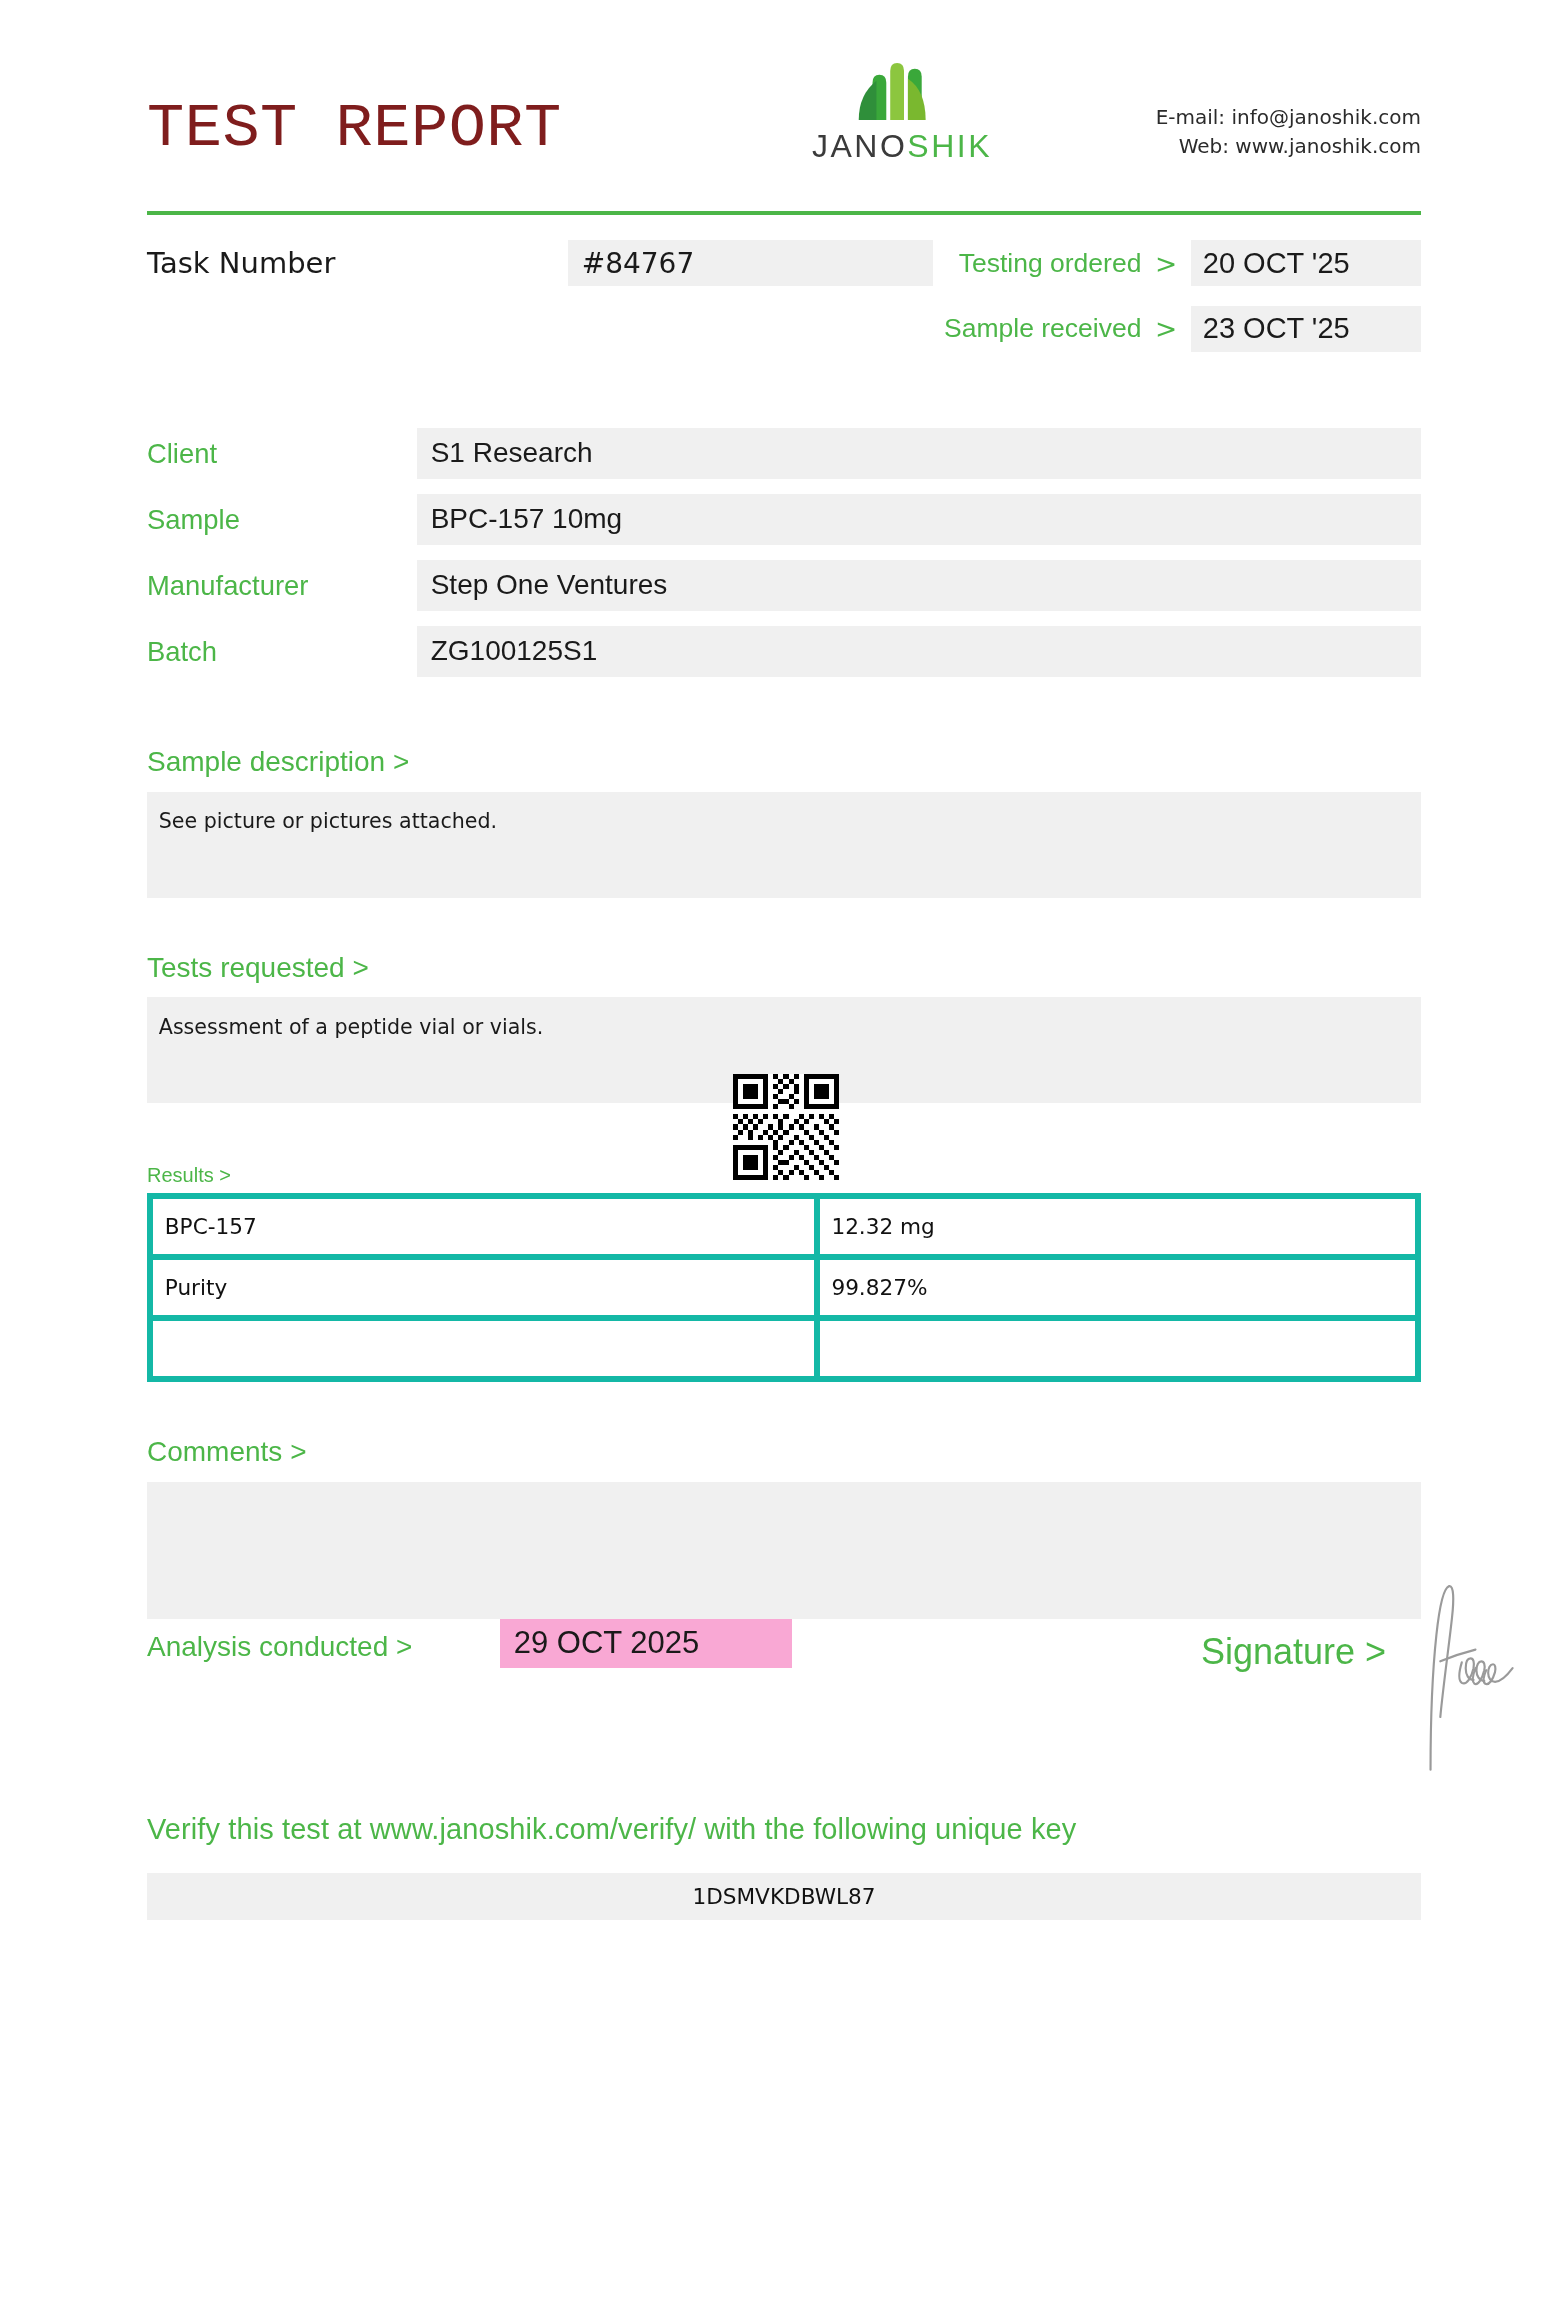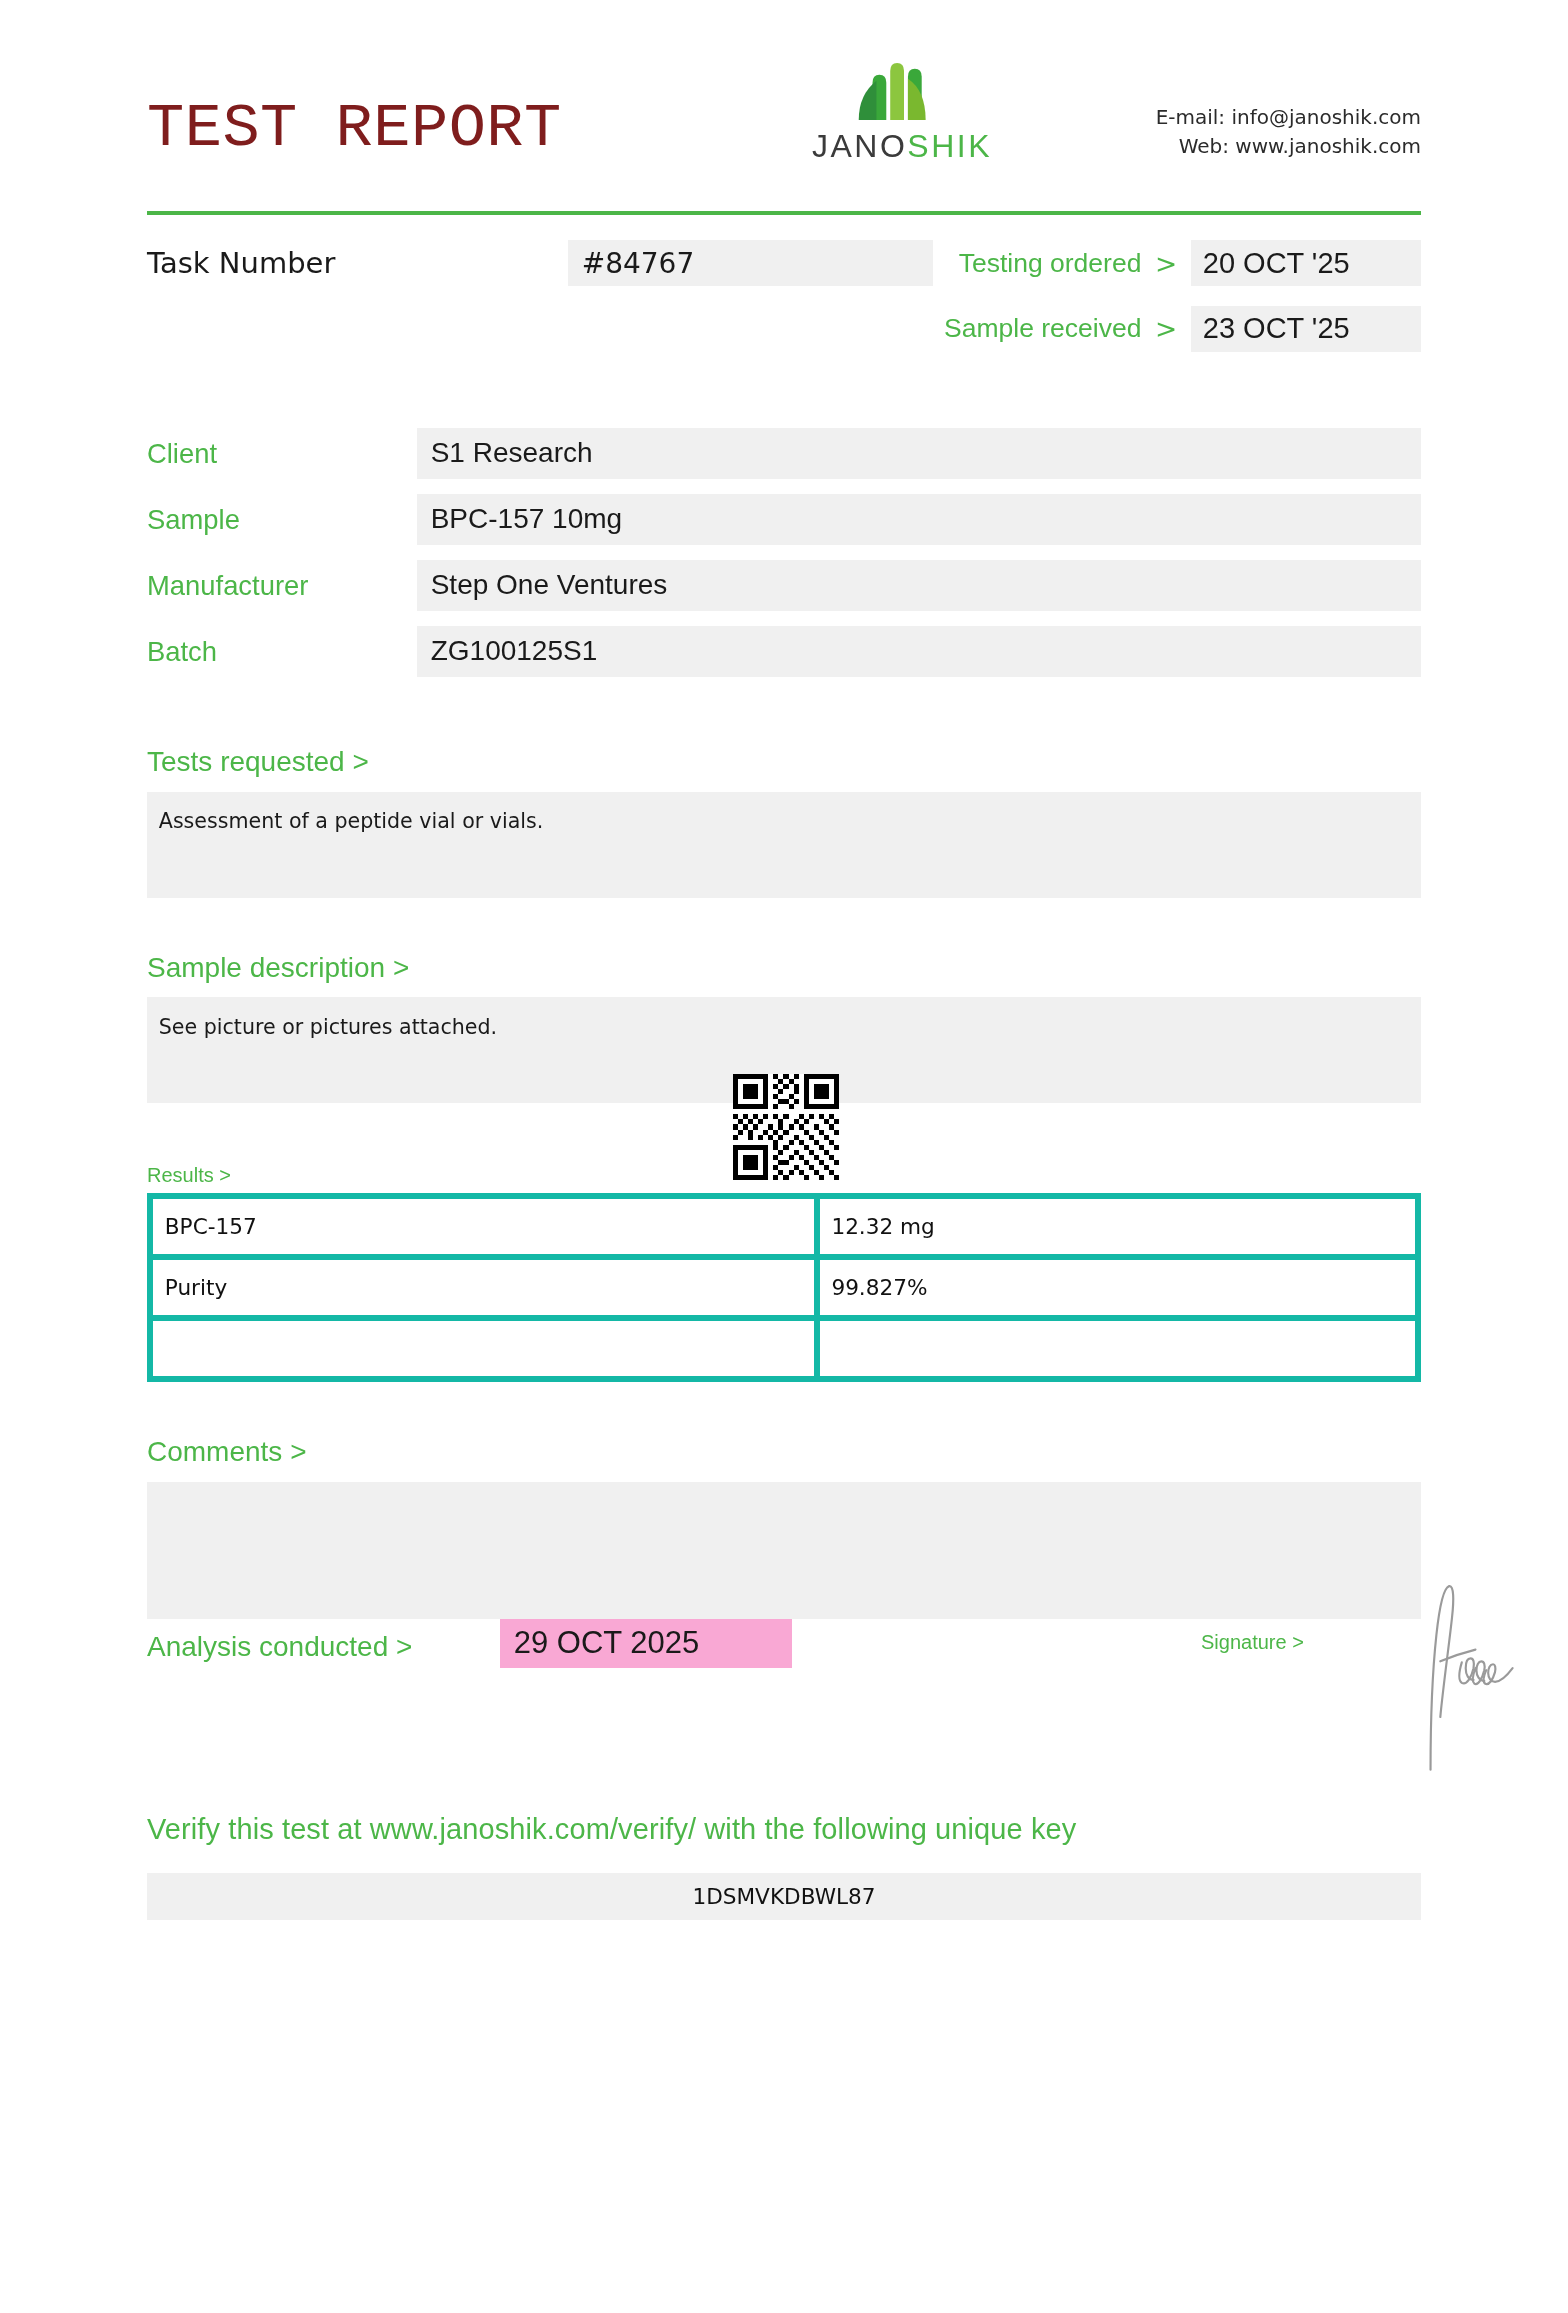--- a/index.html
+++ b/index.html
@@ -255,21 +255,21 @@
     align-items: center;
     padding-left: 13.7px;
     box-sizing: border-box;
     font-size: 31px;
     font-family: "Liberation Sans", sans-serif;
   }
   .sign-label {
     position: absolute;
     left: 1054px;
     top: 11.8px;
-    font-size: 20px;
+    font-size: 36px;
     color: #4cb648;
     font-family: "Liberation Sans", sans-serif;
   }
   .signature {
     position: absolute;
     left: 1264px;
     top: -41px;
     width: 127px;
     height: 196px;
   }
@@ -355,27 +355,27 @@
       <div class="info-label">Manufacturer</div>
       <div class="info-value">Step One Ventures</div>
     </div>
     <div class="info-row">
       <div class="info-label">Batch</div>
       <div class="info-value">ZG100125S1</div>
     </div>
   </div>
 
   <div class="sec-gap">
+    <div class="section-title">Sample description &gt;</div>
+    <div class="grey-box box-desc">See picture or pictures attached.</div>
+  </div>
+
+  <div class="sec-gap">
     <div class="section-title">Tests requested &gt;</div>
     <div class="grey-box box-tests">Assessment of a peptide vial or vials.</div>
-  </div>
-
-  <div class="sec-gap">
-    <div class="section-title">Sample description &gt;</div>
-    <div class="grey-box box-desc">See picture or pictures attached.</div>
   </div>
 
   <div>
     <div class="results-head">
       <div class="results-title">Results &gt;</div>
       <svg class="qr" viewBox="0 0 21 21" shape-rendering="crispEdges">
         <rect width="21" height="21" fill="#ffffff"></rect>
         <g fill="#000000">
           <rect x="0" y="0" width="7" height="1"></rect>
             <rect x="0" y="6" width="7" height="1"></rect>

